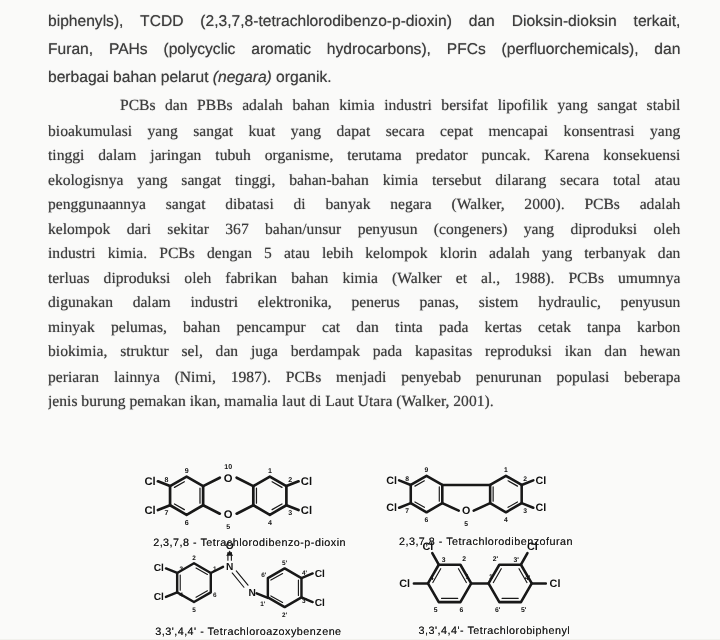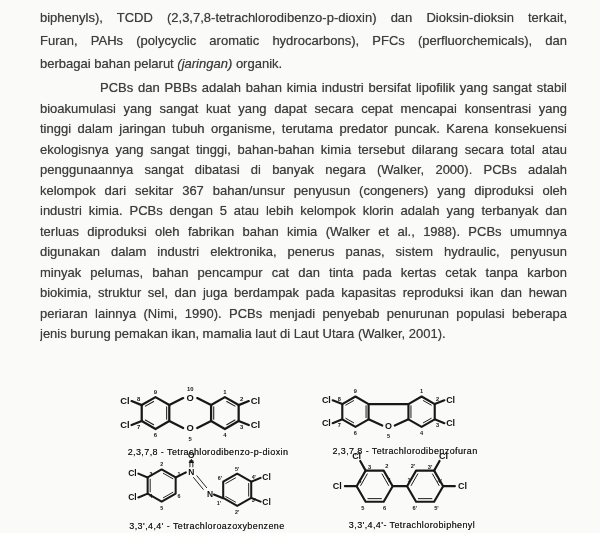--- a/index.html
+++ b/index.html
@@ -20,21 +20,21 @@
   
   .jline{
     text-align:justify;
     overflow:hidden;
   }
   .jline::after{content:"";display:inline-block;width:100%;height:0;}
   .p1 .jline,.p1 .lline{height:23px;line-height:23px;}
   .p2 .jline,.p2 .lline{height:20.5px;line-height:20.5px;}
   .lline{text-align:left;overflow:hidden;}
   .indent{text-indent:60px;}
-  .p2{margin-top:3px;}
+  .p2{margin-top:3px;font-family:Liberation Serif, serif;}
   .it{font-style:italic;}
   
   .fig{
     position:absolute;
     display:flex;flex-direction:column;align-items:center;
   }
   #fig-dioxin  {left:108px;top:384px;width:200px;}
   #fig-furan   {left:310px;top:384px;width:190px;}
   #fig-azoxy   {left:102px;top:448px;width:210px;}
   #fig-biphenyl{left:312px;top:450px;width:200px;}
@@ -51,35 +51,35 @@
 </style>
 </head>
 <body>
 
 <div class="page">
 
   <div class="textblock">
     <div class="p1">
       <div class="jline">biphenyls), TCDD (2,3,7,8-tetrachlorodibenzo-p-dioxin) dan Dioksin-dioksin terkait,</div>
       <div class="jline">Furan, PAHs (polycyclic aromatic hydrocarbons), PFCs (perfluorchemicals), dan</div>
-      <div class="lline"><span>berbagai bahan pelarut </span><span class="it">(jaringan)</span><span> organik.</span></div>
+      <div class="lline"><span>berbagai bahan pelarut </span><span class="it">(negara)</span><span> organik.</span></div>
     </div>
     <div class="p2">
       <div class="jline indent">PCBs dan PBBs adalah bahan kimia industri bersifat lipofilik yang sangat stabil</div>
       <div class="jline">bioakumulasi yang sangat kuat yang dapat secara cepat mencapai konsentrasi yang</div>
       <div class="jline">tinggi dalam jaringan tubuh organisme, terutama predator puncak. Karena konsekuensi</div>
       <div class="jline">ekologisnya yang sangat tinggi, bahan-bahan kimia tersebut dilarang secara total atau</div>
       <div class="jline">penggunaannya sangat dibatasi di banyak negara (Walker, 2000). PCBs adalah</div>
       <div class="jline">kelompok dari sekitar 367 bahan/unsur penyusun (congeners) yang diproduksi oleh</div>
       <div class="jline">industri kimia. PCBs dengan 5 atau lebih kelompok klorin adalah yang terbanyak dan</div>
       <div class="jline">terluas diproduksi oleh fabrikan bahan kimia (Walker et al., 1988). PCBs umumnya</div>
       <div class="jline">digunakan dalam industri elektronika, penerus panas, sistem hydraulic, penyusun</div>
       <div class="jline">minyak pelumas, bahan pencampur cat dan tinta pada kertas cetak tanpa karbon</div>
       <div class="jline">biokimia, struktur sel, dan juga berdampak pada kapasitas reproduksi ikan dan hewan</div>
-      <div class="jline">periaran lainnya (Nimi, 1990). PCBs menjadi penyebab penurunan populasi beberapa</div>
+      <div class="jline">periaran lainnya (Nimi, 1987). PCBs menjadi penyebab penurunan populasi beberapa</div>
       <div class="lline">jenis burung pemakan ikan, mamalia laut di Laut Utara (Walker, 2001).</div>
     </div>
   </div>
 
   <div class="fig" id="fig-dioxin">
     <svg width="180" height="60" viewBox="0 0 192 64">
       <path class="b" d="M40,14 L54.7,22.5 L54.7,39.5 L40,48 L25.3,39.5 L25.3,22.5 Z"></path>
       <path class="d" d="M38,18.6 L29.2,23.6 M29.2,38.4 L38,43.4 M51.9,24.3 L51.9,37.7"></path>
       <path class="b" d="M114,14 L128.7,22.5 L128.7,39.5 L114,48 L99.3,39.5 L99.3,22.5 Z"></path>
       <path class="d" d="M116,18.6 L124.8,23.6 M124.8,38.4 L116,43.4 M102.1,24.3 L102.1,37.7"></path>

